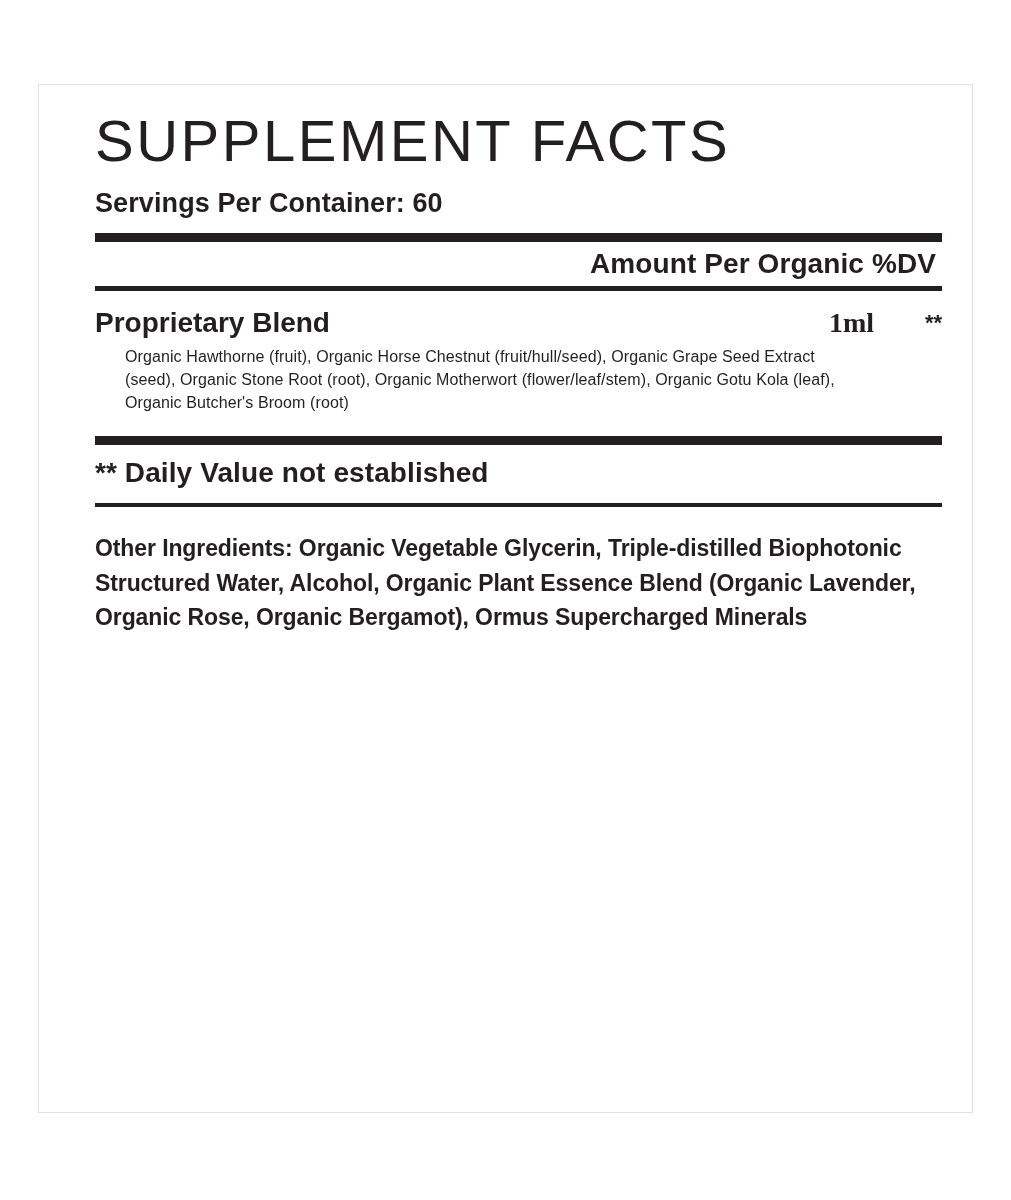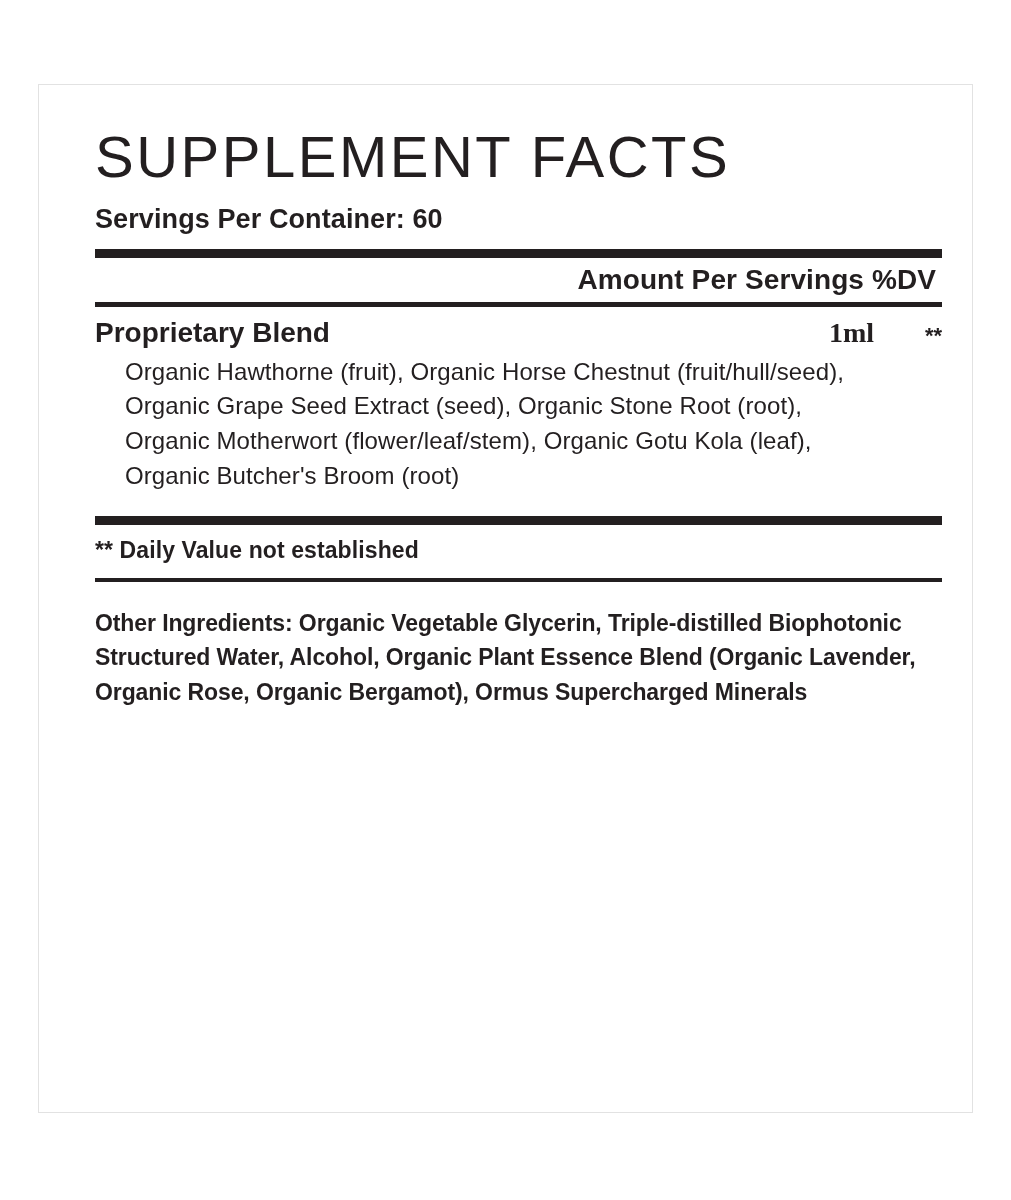--- a/index.html
+++ b/index.html
@@ -28,21 +28,21 @@
     position: absolute;
     left: 56px;
     top: 20px;
     right: 30px;
   }
   .title {
     font-size: 58px;
     font-weight: 400;
     letter-spacing: 2.5px;
     line-height: 1.25;
-    margin: 16px 0 6px 0;
+    margin: 0 0 6px 0;
     white-space: nowrap;
   }
   .serving-line {
     font-size: 27px;
     font-weight: bold;
     line-height: 1.45;
     letter-spacing: 0.1px;
   }
   .rule-thick {
     border-top: 9px solid #231f20;
@@ -56,46 +56,46 @@
   }
   .amount-row {
     text-align: right;
     font-size: 28px;
     font-weight: bold;
     padding: 6px 6px 6px 0;
     letter-spacing: 0.1px;
   }
   .blend-row {
     display: flex;
-    align-items: flex-end;
-    padding: 10px 0 0 0;
+    align-items: center;
+    padding: 16px 0 0 0;
     font-size: 28px;
     font-weight: bold;
   }
   .blend-name { flex: 1 1 auto; }
   .blend-amt {
     width: 130px;
     text-align: right;
     padding-right: 16px;
     font-family: Liberation Serif, serif;
   }
   .blend-dv {
     width: 52px;
     text-align: right;
     font-size: 22px;
   }
   .ingredient-list {
-    font-size: 24px;
+    font-size: 16px;
     line-height: 1.45;
     padding: 6px 0 14px 30px;
     max-width: 720px;
     letter-spacing: 0.1px;
   }
   .footnote {
-    font-size: 23px;
+    font-size: 28px;
     font-weight: bold;
     padding: 12px 0 14px 0;
     letter-spacing: 0.1px;
   }
   .other-ing {
     font-size: 23px;
     font-weight: bold;
     line-height: 1.5;
     padding-top: 24px;
     padding-left: 0;
@@ -112,21 +112,21 @@
 
 <div class="panel">
   <div class="inner">
 
     <h1 class="title">SUPPLEMENT FACTS</h1>
 
     <div class="serving-line">Servings Per Container: 60</div>
 
     <div class="rule-thick"></div>
 
-    <div class="amount-row">Amount Per Servings %DV</div>
+    <div class="amount-row">Amount Per Organic %DV</div>
 
     <div class="rule-med"></div>
 
     <div class="blend-row">
       <div class="blend-name">Proprietary Blend</div>
       <div class="blend-amt">1ml</div>
       <div class="blend-dv">**</div>
     </div>
 
     <div class="ingredient-list">Organic Hawthorne (fruit), Organic Horse Chestnut (fruit/hull/seed), Organic Grape Seed Extract (seed), Organic Stone Root (root), Organic Motherwort (flower/leaf/stem), Organic Gotu Kola (leaf), Organic Butcher's Broom (root)</div>

